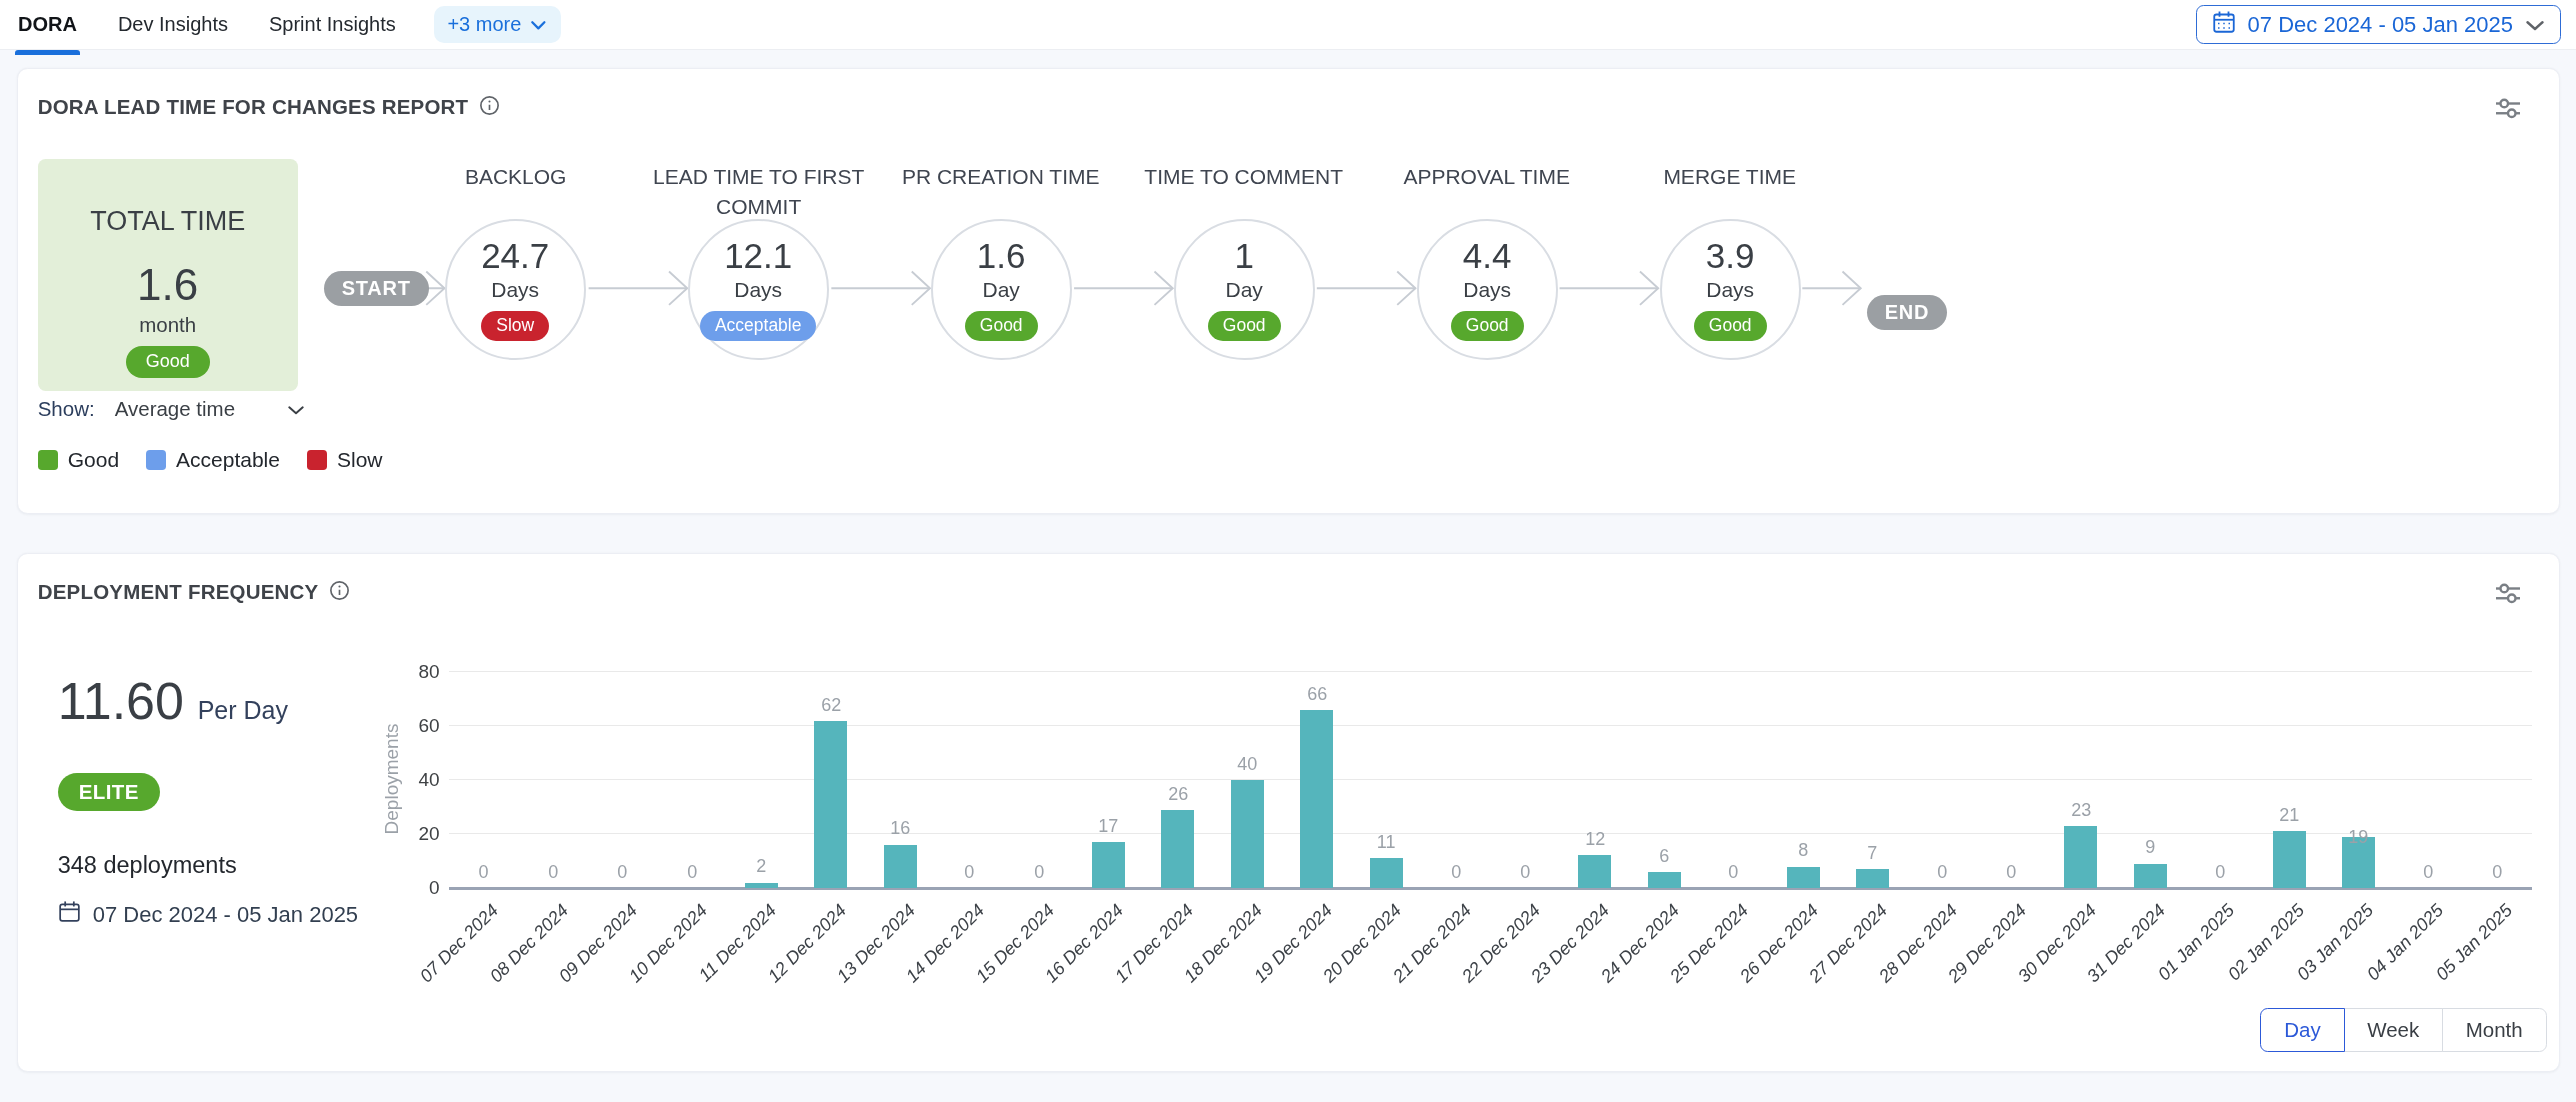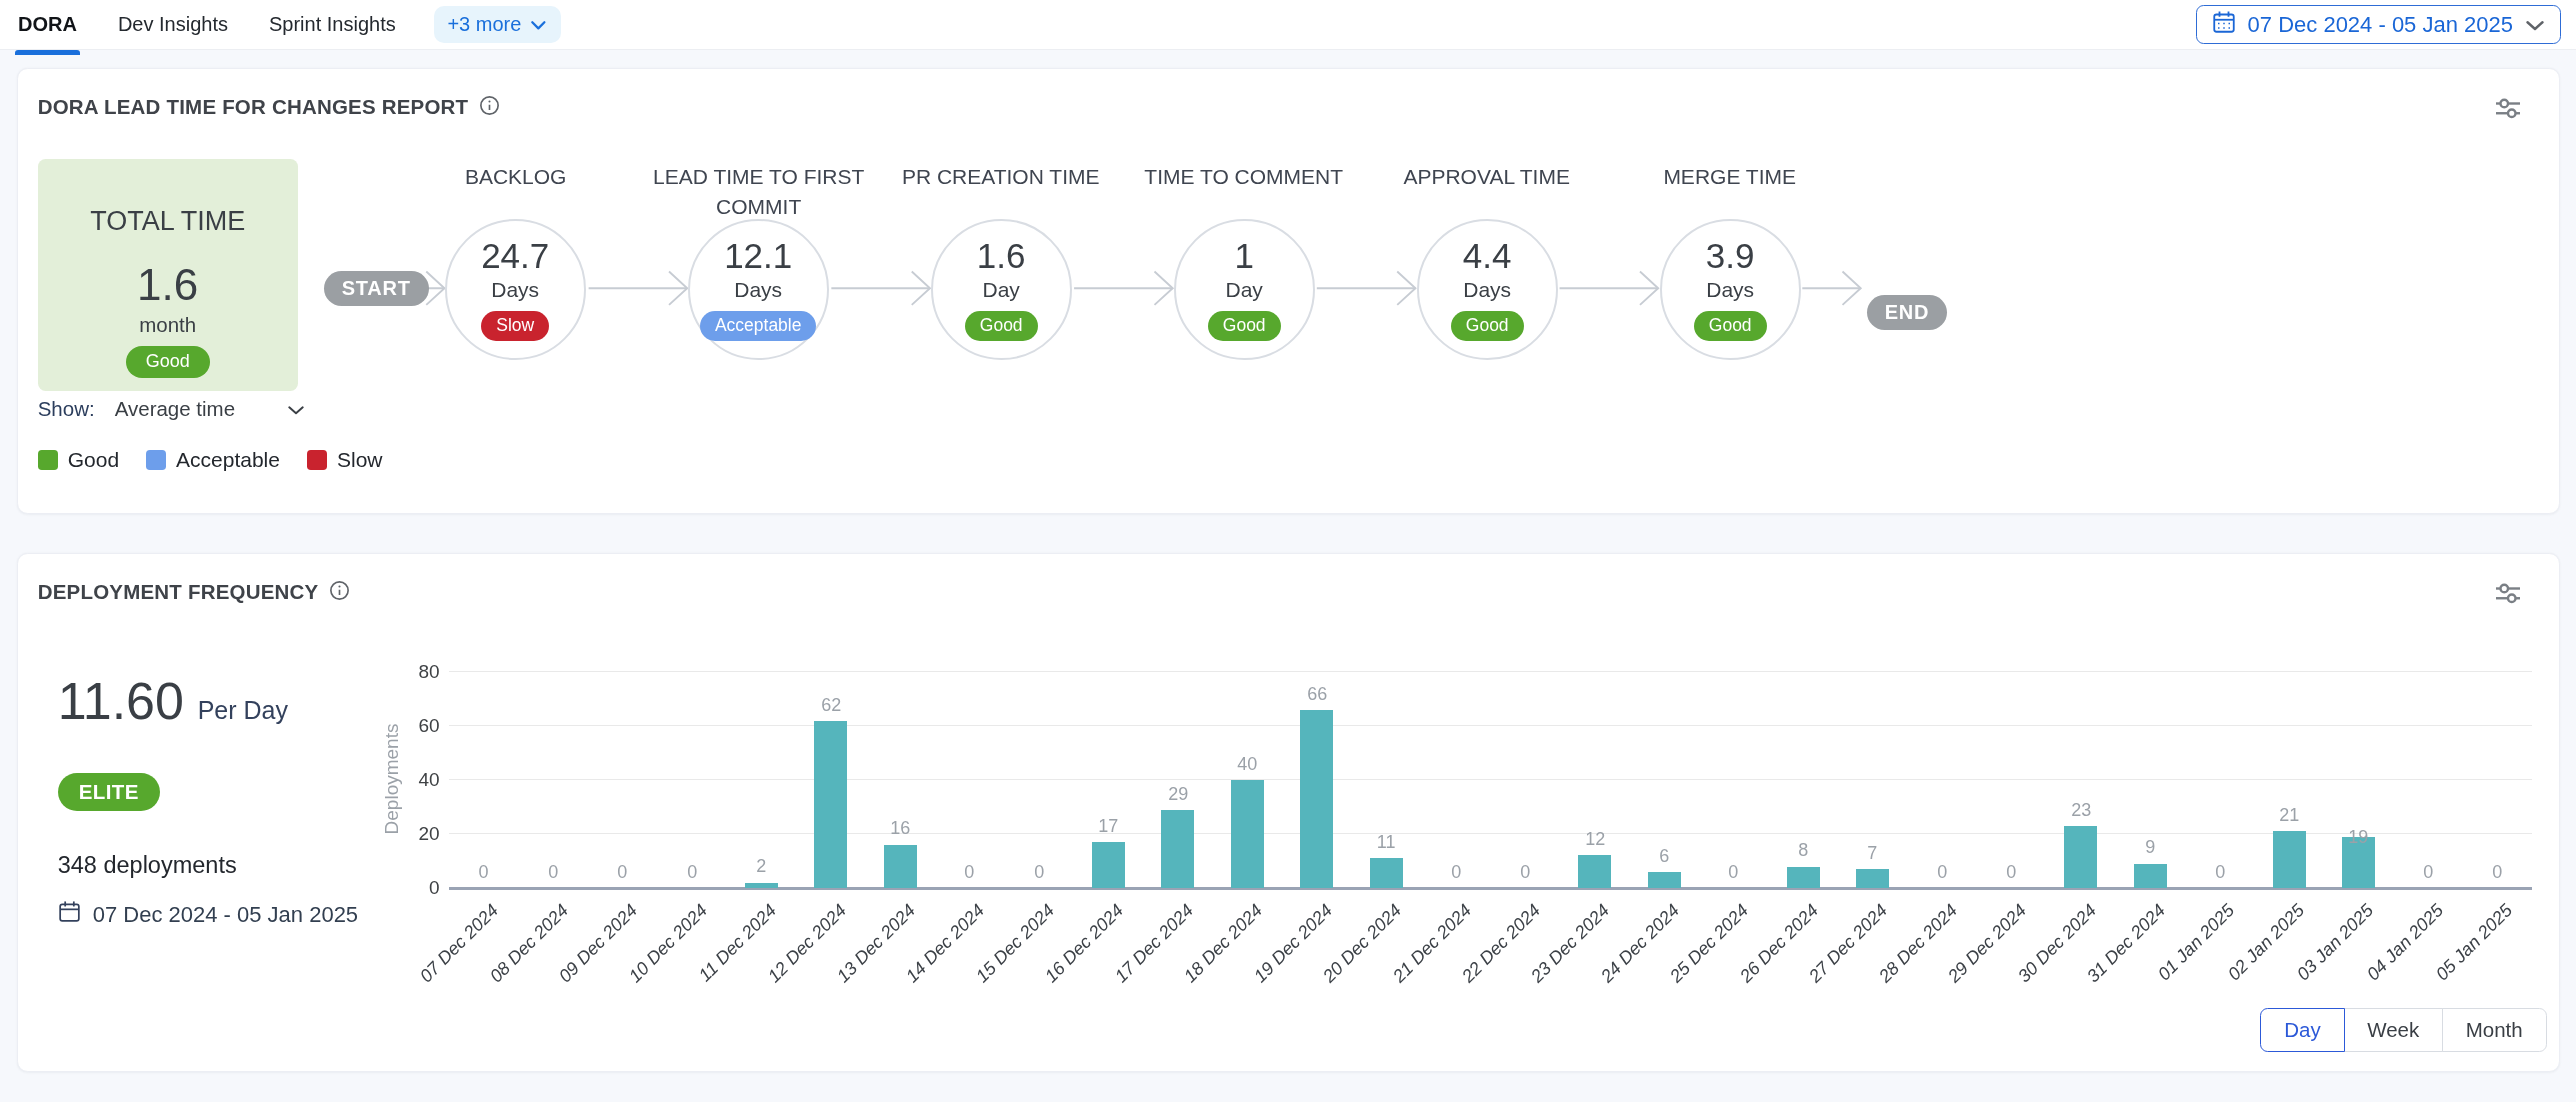--- a/index.html
+++ b/index.html
@@ -342,21 +342,21 @@
       <span class="bar-value" style="left: 282px; top: 184px;">2</span>
       <div class="bar" style="left: 365px; height: 167px; background: rgb(85, 181, 188);"></div>
       <span class="bar-value" style="left: 352px; top: 23px;">62</span>
       <div class="bar" style="left: 435px; height: 43px; background: rgb(85, 181, 188);"></div>
       <span class="bar-value" style="left: 421px; top: 146px;">16</span>
       <span class="bar-value" style="left: 490px; top: 190px;">0</span>
       <span class="bar-value" style="left: 560px; top: 190px;">0</span>
       <div class="bar" style="left: 643px; height: 46px; background: rgb(85, 181, 188);"></div>
       <span class="bar-value" style="left: 629px; top: 144px;">17</span>
       <div class="bar" style="left: 712px; height: 78px; background: rgb(85, 181, 188);"></div>
-      <span class="bar-value" style="left: 699px; top: 112px;">29</span>
+      <span class="bar-value" style="left: 699px; top: 112px;">26</span>
       <div class="bar" style="left: 782px; height: 108px; background: rgb(85, 181, 188);"></div>
       <span class="bar-value" style="left: 768px; top: 82px;">40</span>
       <div class="bar" style="left: 851px; height: 178px; background: rgb(85, 181, 188);"></div>
       <span class="bar-value" style="left: 838px; top: 12px;">66</span>
       <div class="bar" style="left: 921px; height: 30px; background: rgb(85, 181, 188);"></div>
       <span class="bar-value" style="left: 907px; top: 160px;">11</span>
       <span class="bar-value" style="left: 977px; top: 190px;">0</span>
       <span class="bar-value" style="left: 1046px; top: 190px;">0</span>
       <div class="bar" style="left: 1129px; height: 33px; background: rgb(85, 181, 188);"></div>
       <span class="bar-value" style="left: 1116px; top: 157px;">12</span>

